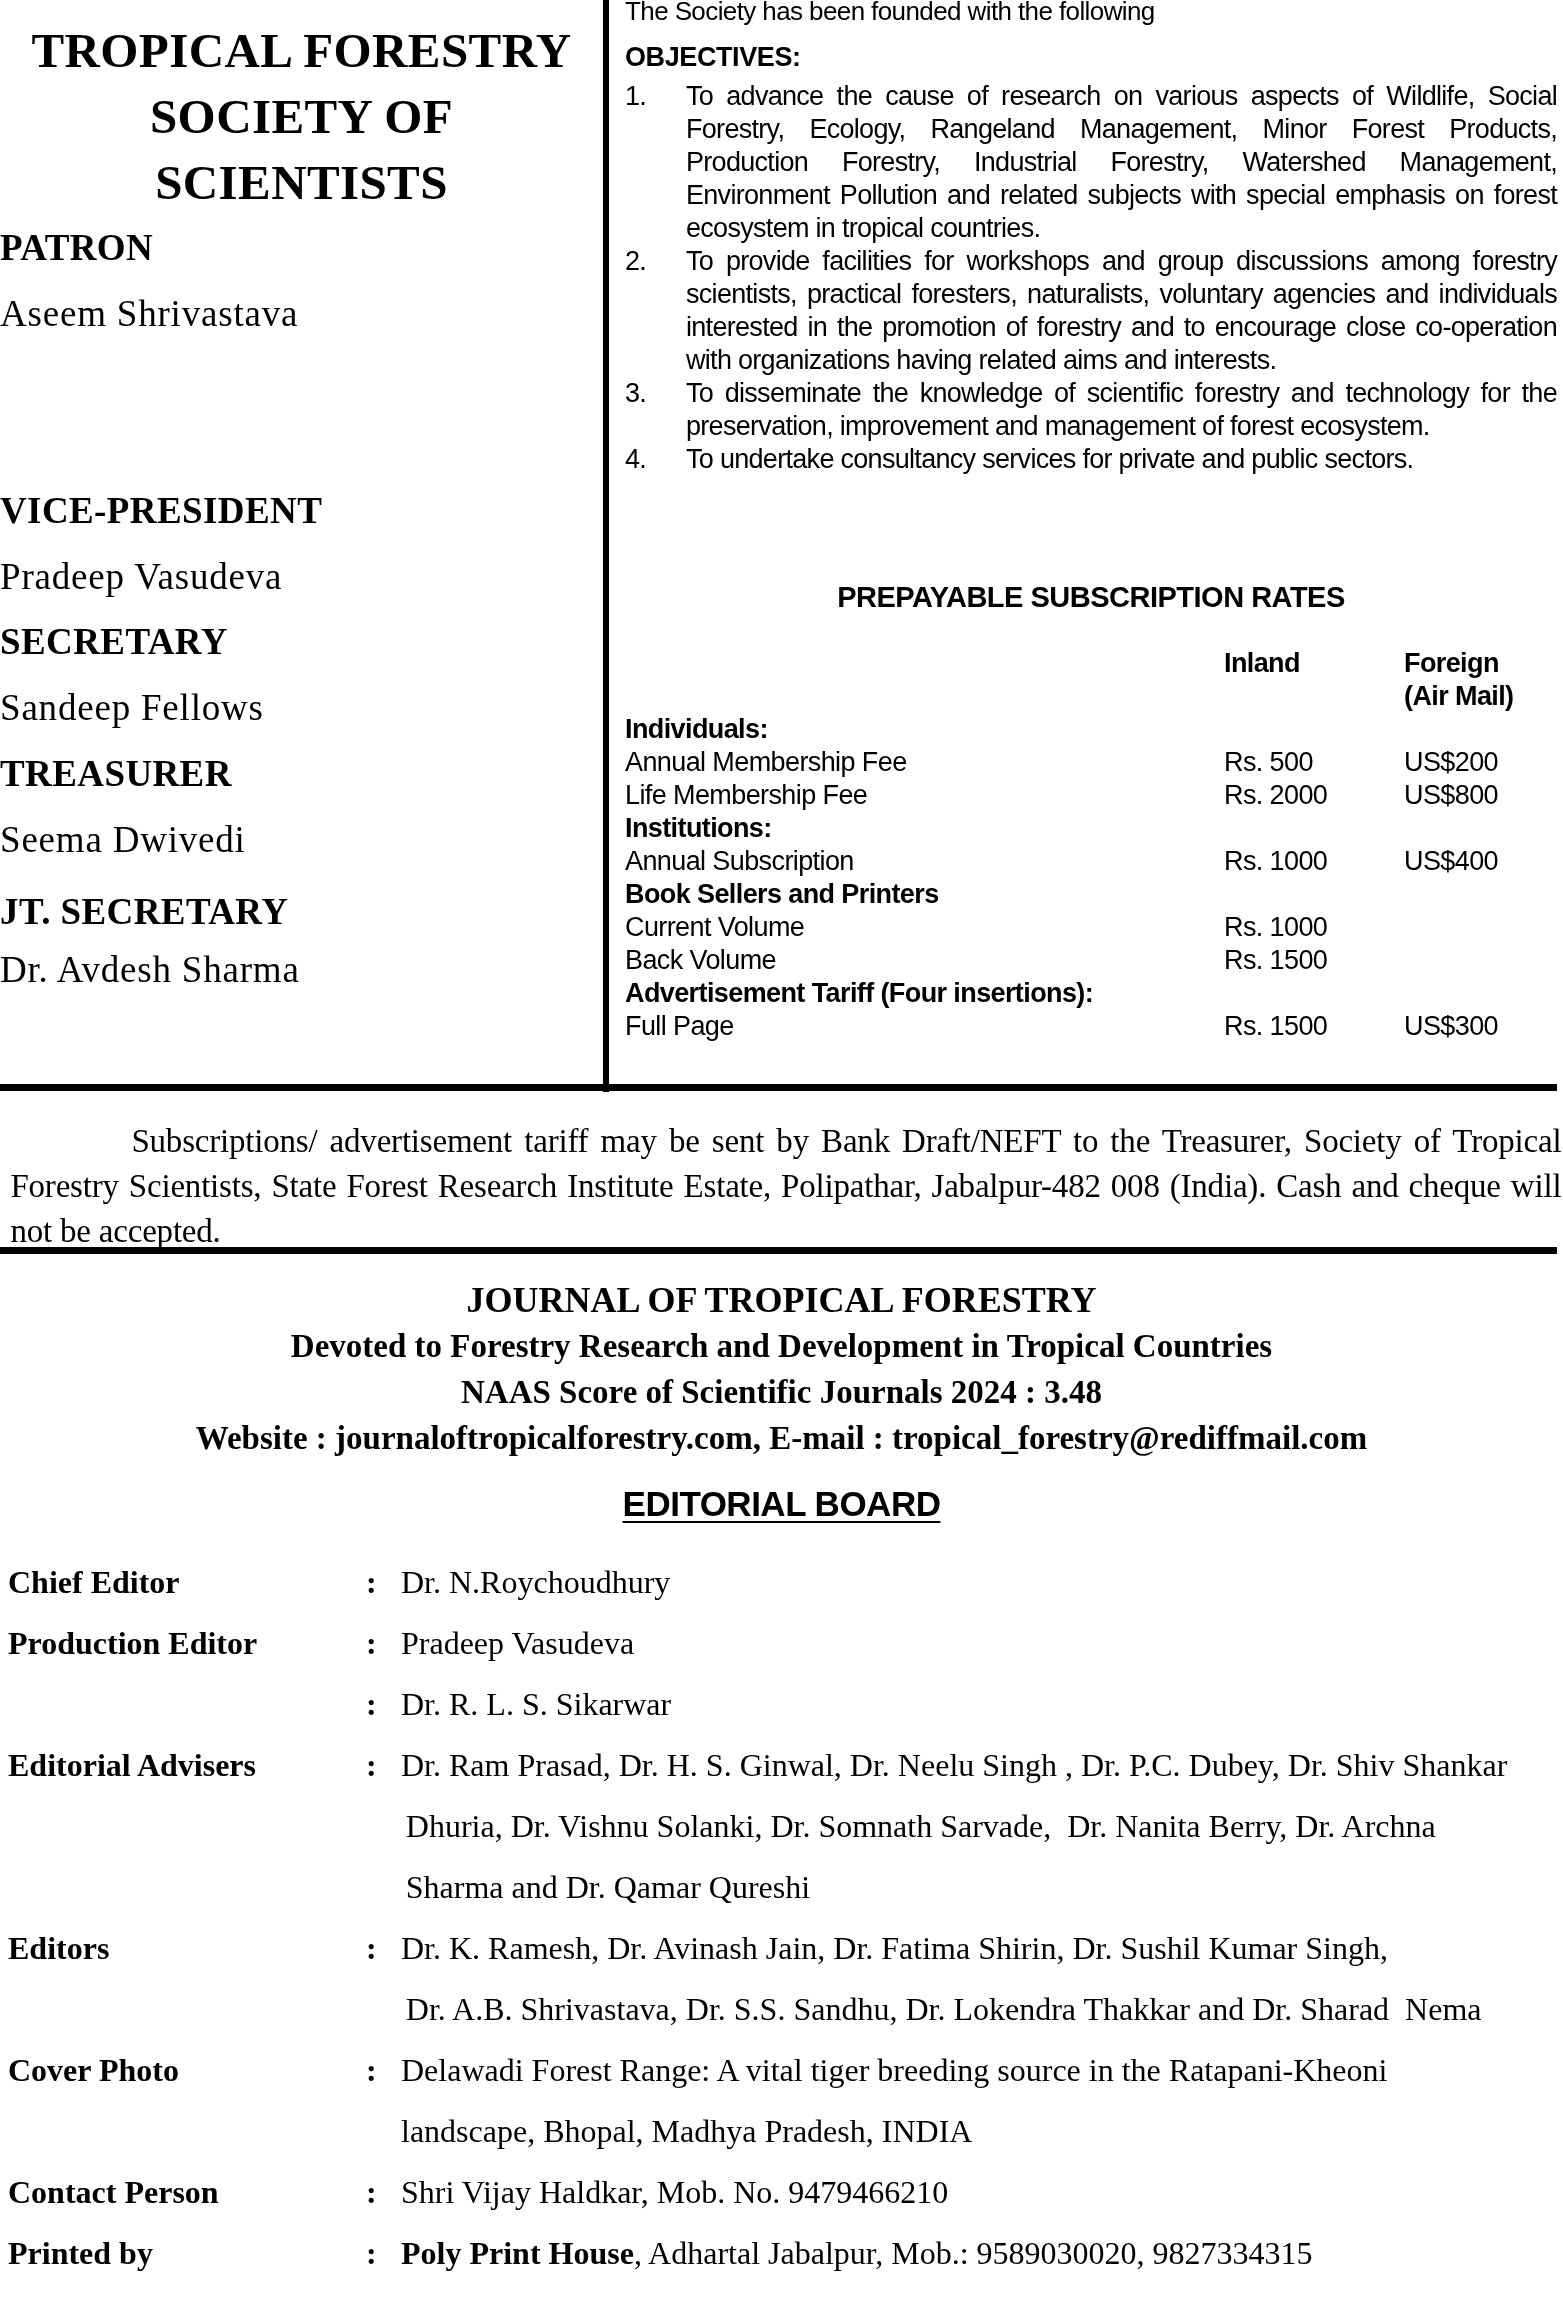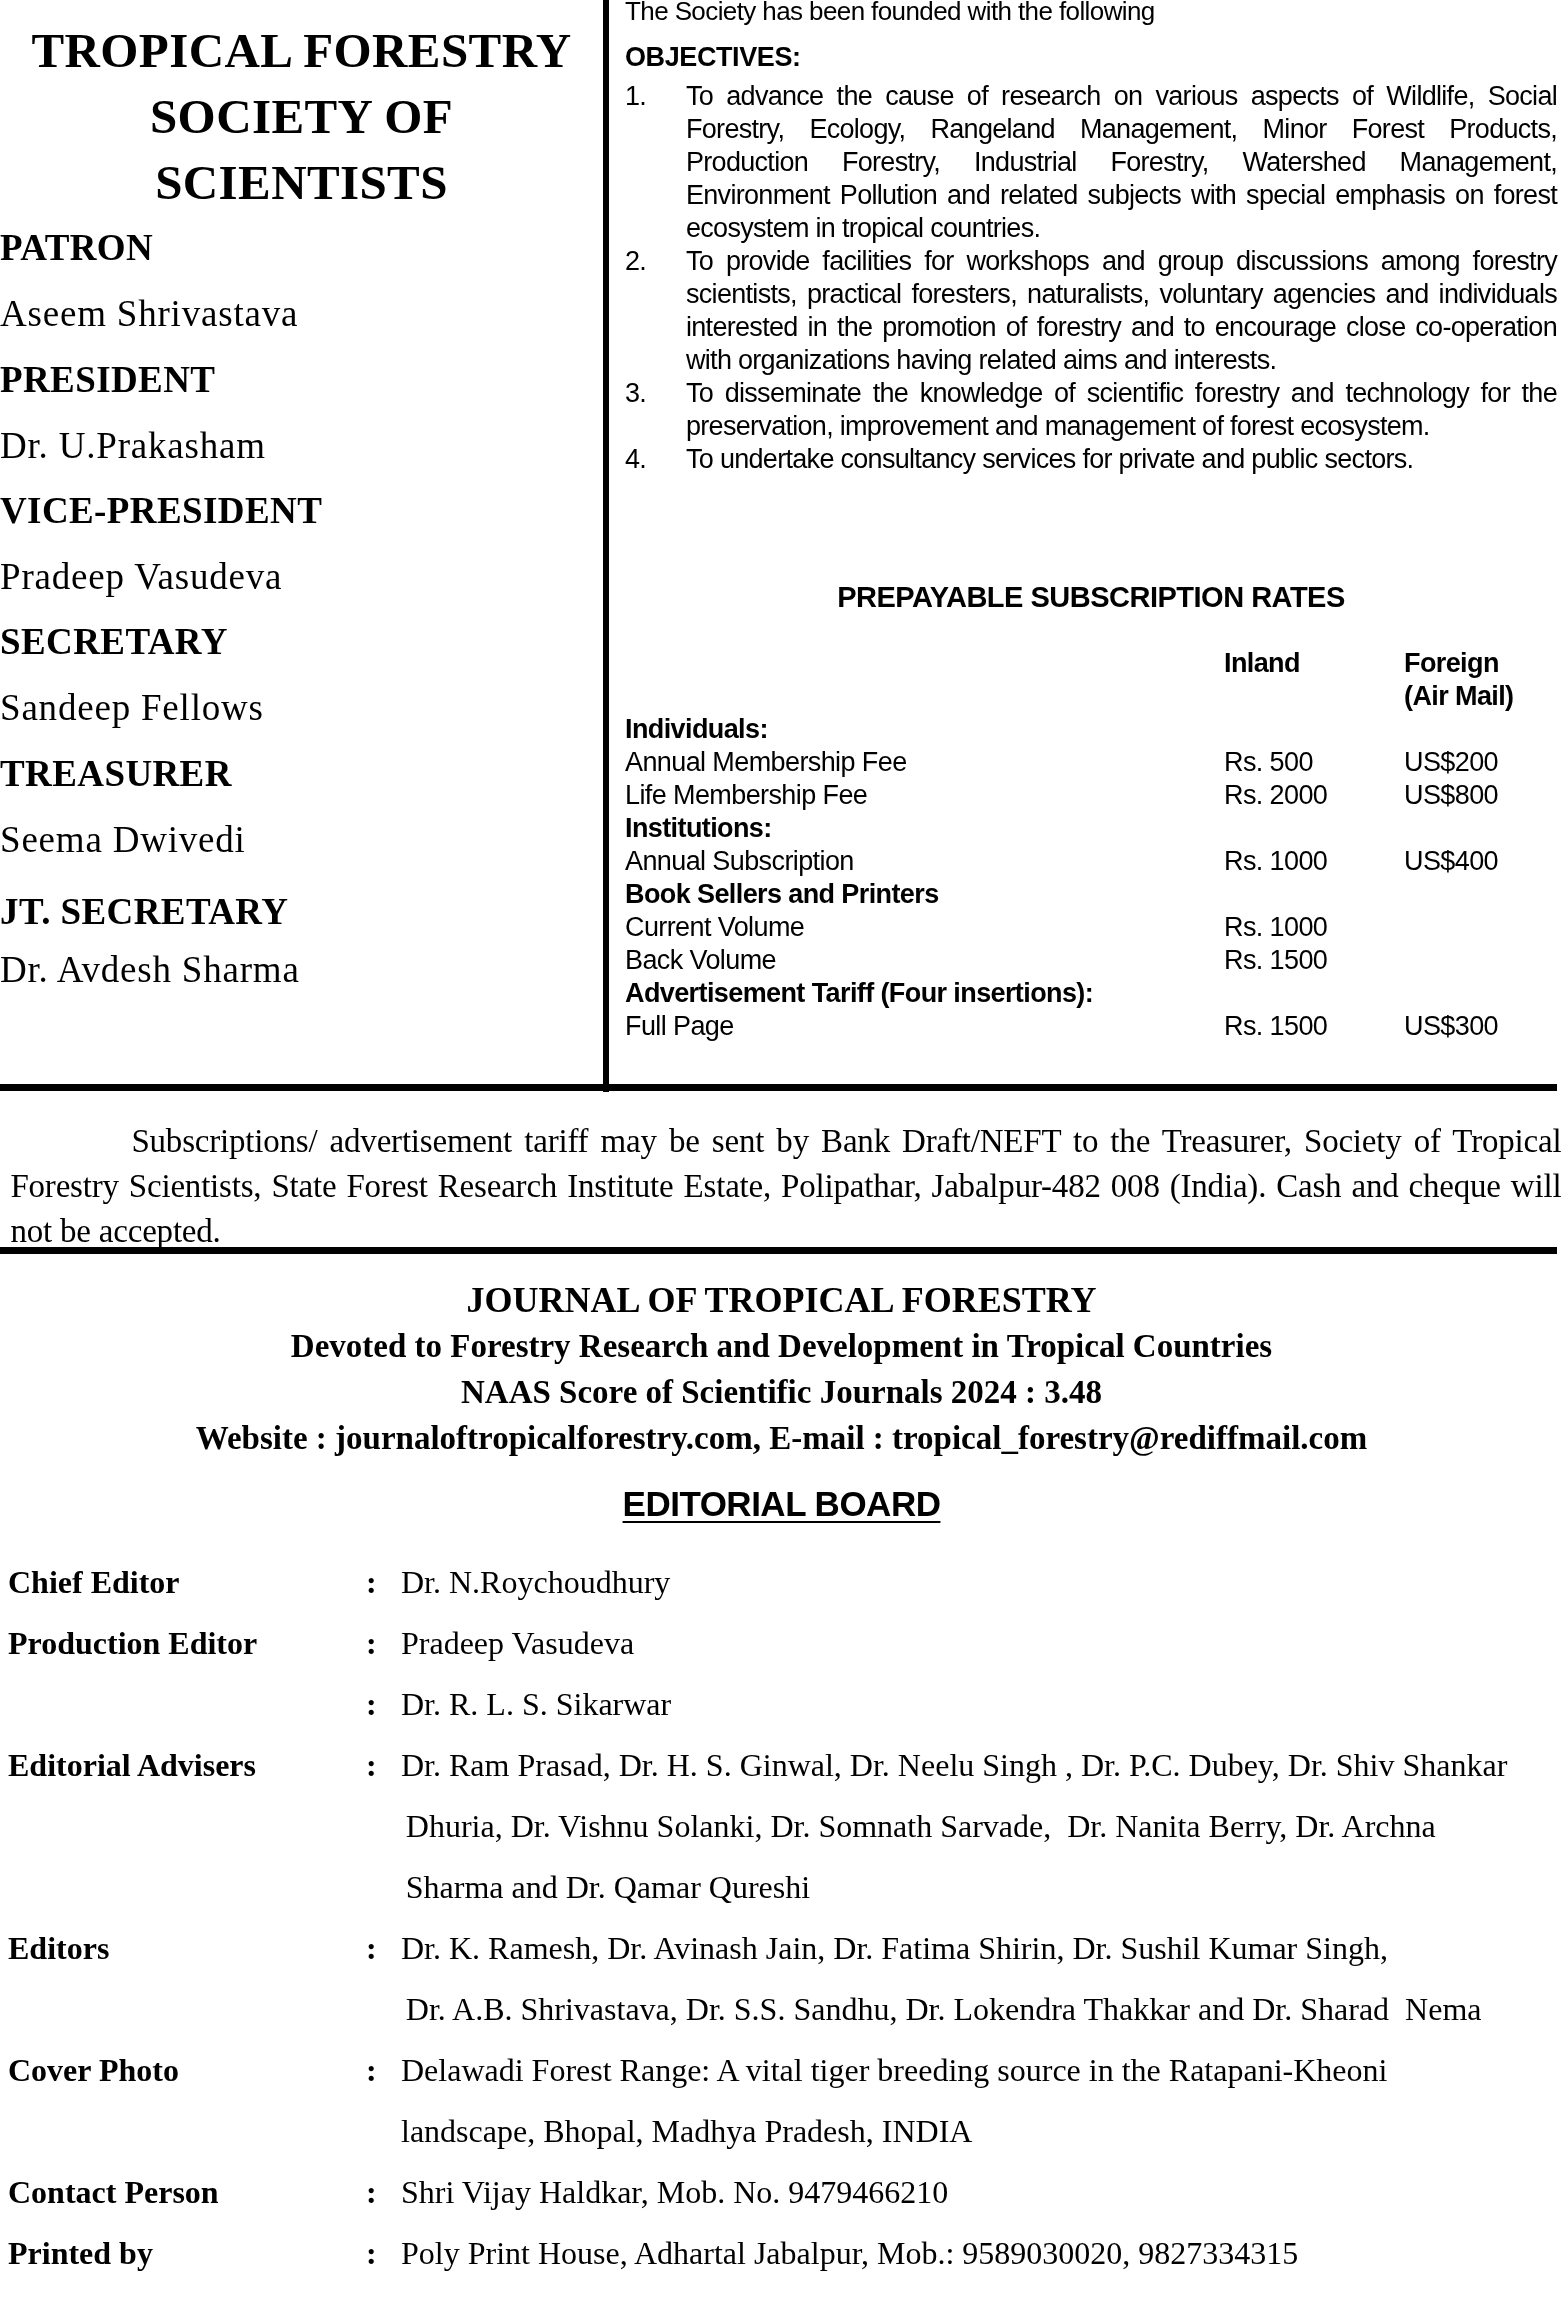--- a/index.html
+++ b/index.html
@@ -55,41 +55,37 @@
 
   
   .board { position: absolute; left: 8px; top: 1552px; width: 1549px; }
   .board-row { position: relative; min-height: 61px; }
   .board-label { position: absolute; left: 0; top: 0; width: 358px; font-weight: bold; font-size: 32px;
     line-height: 61px; }
   .board-colon { position: absolute; left: 358px; top: 0; font-weight: bold; font-size: 32px; line-height: 61px; }
   .board-value { margin-left: 393px; font-size: 32px; line-height: 61px; }
   .board-value .line { display: block; }
   .board-value .line.cont { padding-left: 4.8px; }
-  .bold-part { font-weight: normal; }
+  .bold-part { font-weight: bold; }
 </style>
 </head>
 <body>
 
 <div id="top">
 
   <div id="left-col" class="serif">
     <h1 class="society-title">
       <span style="display:block">TROPICAL FORESTRY</span>
       <span style="display:block">SOCIETY OF</span>
       <span style="display:block">SCIENTISTS</span>
     </h1>
 
     <div class="office" style="top:225px">
       <span class="office-role">PATRON</span>
       <span class="office-name" style="margin-top:21px">Aseem Shrivastava</span>
-    </div>
-    <div class="office" style="top:357px">
-      <span class="office-role">PRESIDENT</span>
-      <span class="office-name" style="margin-top:21px">Dr. U.Prakasham</span>
     </div>
     <div class="office" style="top:488px">
       <span class="office-role">VICE-PRESIDENT</span>
       <span class="office-name" style="margin-top:21px">Pradeep Vasudeva</span>
     </div>
     <div class="office" style="top:619px">
       <span class="office-role">SECRETARY</span>
       <span class="office-name" style="margin-top:21px">Sandeep Fellows</span>
     </div>
     <div class="office" style="top:751px">

